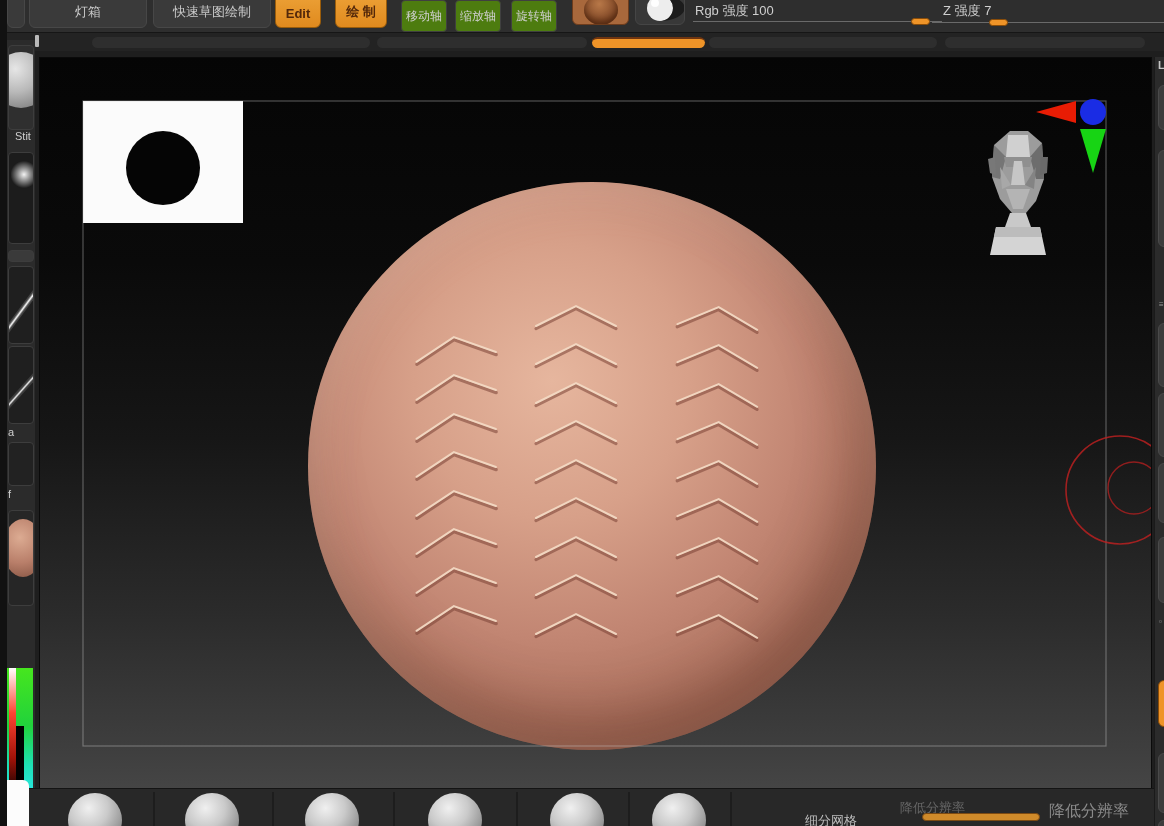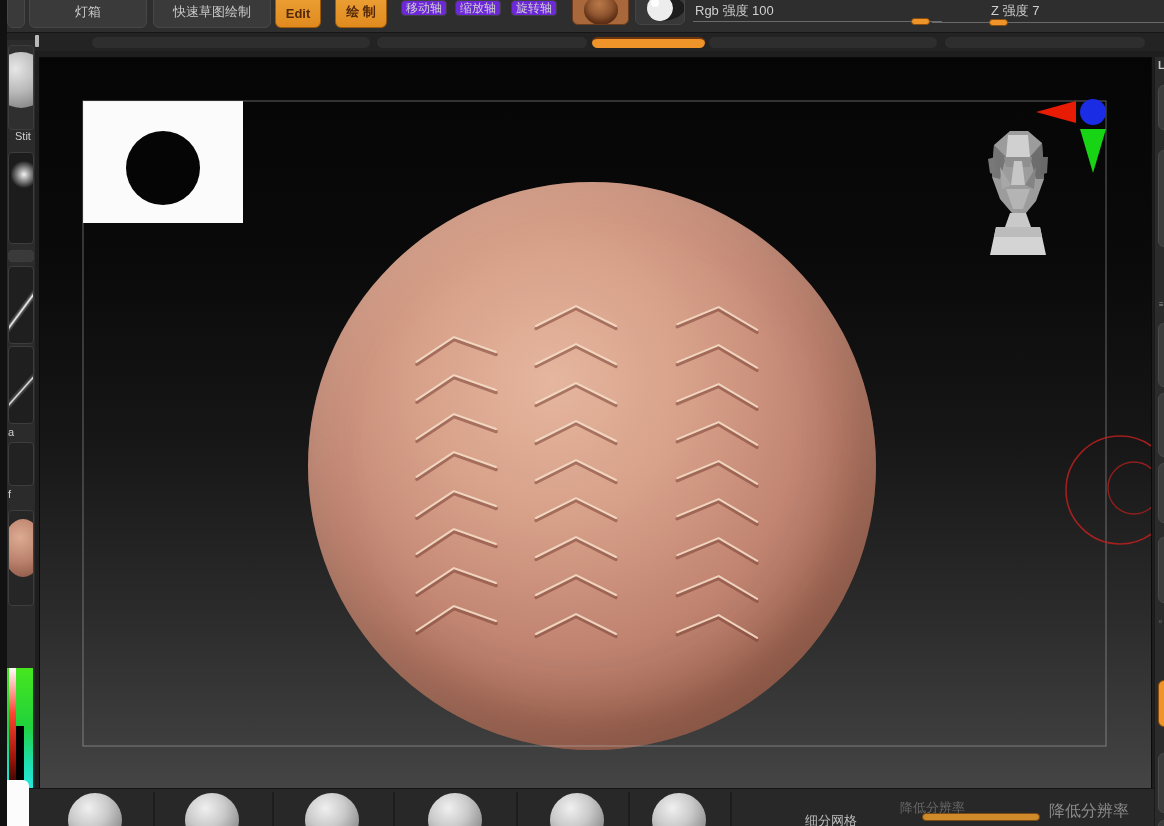--- a/index.html
+++ b/index.html
@@ -6,21 +6,21 @@
   *{box-sizing:border-box;font-family:"Liberation Sans","DejaVu Sans",sans-serif;}
   #app{position:relative;width:1164px;height:826px;background:#1e1e1e;overflow:hidden;margin-left:7px;}
 
   
   #topbar{position:absolute;left:0;top:0;width:1164px;height:32px;background:#2e2e2e;}
   .tb-btn{position:absolute;top:-16px;height:44px;border-radius:6px;background:#3a3a3a;
           border:1px solid #474747;display:flex;align-items:flex-end;justify-content:center;
           color:#c9c9c9;font-size:13px;padding-bottom:24px;}
   .tb-btn span{transform:translateY(18px);white-space:nowrap;}
   .tb-btn.orange{background:linear-gradient(#f0a83e,#e08a1e);border:1px solid #9a5c0a;color:#53280a;font-weight:bold;}
-  .tb-flat{position:absolute;top:0px;height:16px;border-radius:4px;background:#6d28d9;
+  .tb-flat{position:absolute;top:0px;height:32px;border-radius:4px;background:#4d7c0f;
            border:1px solid #404040;display:flex;align-items:center;justify-content:center;
            color:#cfcfcf;font-size:12px;}
   .slider-label{position:absolute;top:2px;color:#cfcfcf;font-size:13px;white-space:nowrap;}
   .slider-line{position:absolute;height:1px;background:#6a6a6a;}
   .slider-handle{position:absolute;width:19px;height:7px;border-radius:4px;background:#ef9428;border:1px solid #8a4c08;}
   #tool-preview-btn{position:absolute;left:565px;top:-8px;width:57px;height:33px;border-radius:6px;
           background:#a8683c;border:1px solid #6e3c1c;overflow:hidden;}
   #tool-preview-btn .ball{position:absolute;left:11px;top:2px;width:34px;height:30px;border-radius:50%;
           background:radial-gradient(circle at 45% 30%,#b87848,#7c4424 70%);box-shadow:inset 0 -4px 6px rgba(60,25,5,.6);}
   #material-btn{position:absolute;left:628px;top:-6px;width:50px;height:31px;border-radius:6px;
@@ -121,21 +121,21 @@
         <circle cx="19" cy="8" r="4" fill="#ffffff" opacity="0.9"></circle>
       </svg>
     </div>
 
     <div class="slider-label" style="left:688px;">
       <span>Rgb 强度</span>&nbsp;<span>100</span>
     </div>
     <div class="slider-line" style="left:686px;top:21px;width:249px;"></div>
     <div class="slider-handle" style="left:904px;top:18px;"></div>
 
-    <div class="slider-label" style="left:984px;">
+    <div class="slider-label" style="left:936px;">
       <span>Z 强度</span>&nbsp;<span>7</span>
     </div>
     <div class="slider-line" style="left:925px;top:22px;width:236px;"></div>
     <div class="slider-handle" style="left:982px;top:19px;"></div>
   </div>
 
   <div id="strip">
     <div class="tick"></div>
     <div class="strip-seg" style="left:85px;width:278px;"></div>
     <div class="strip-seg" style="left:370px;width:210px;"></div>

